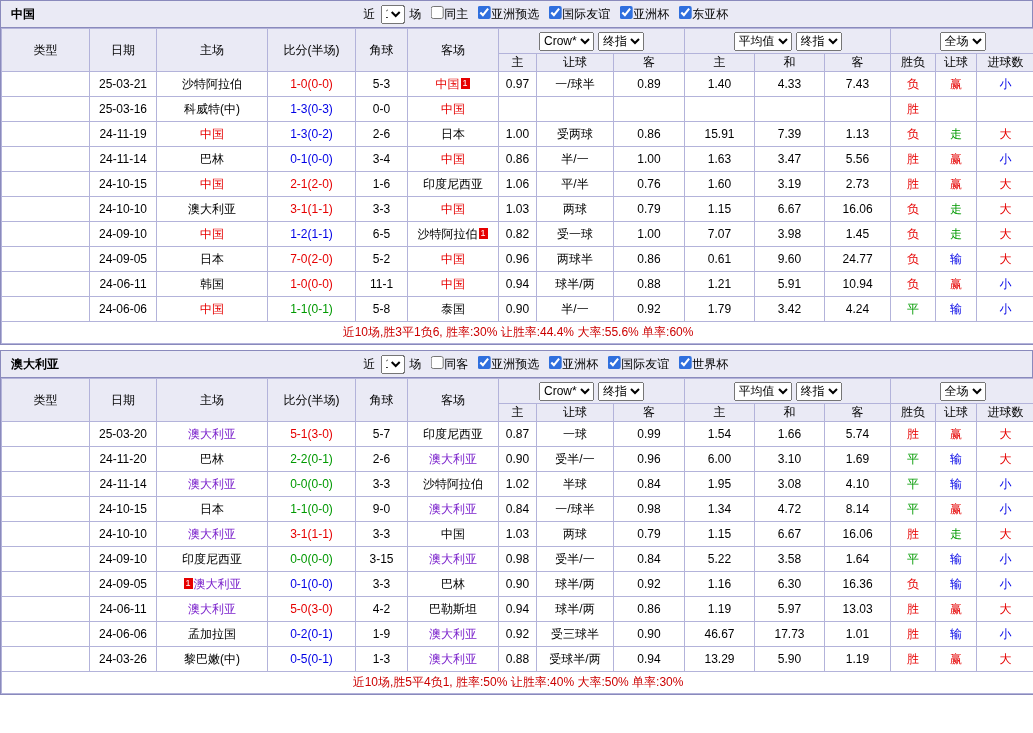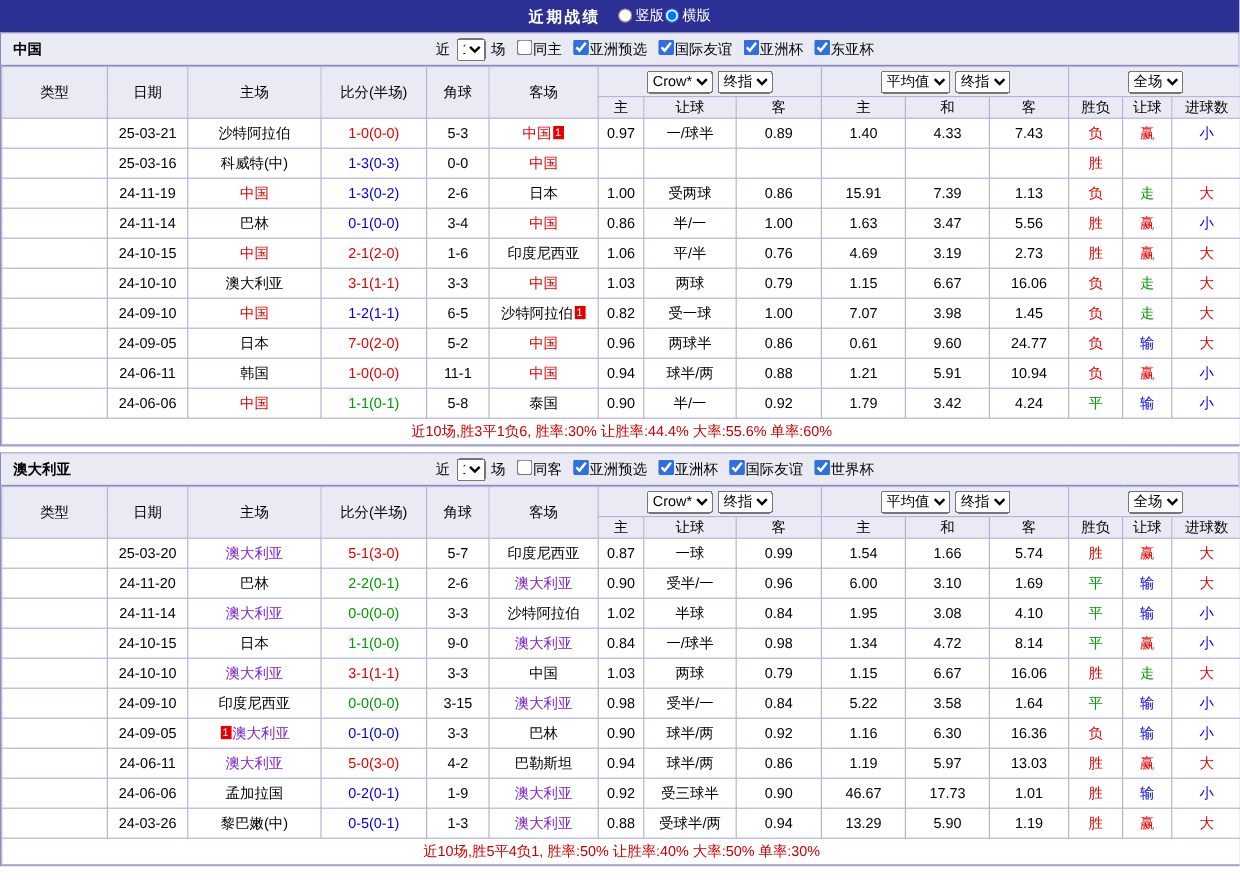--- a/index.html
+++ b/index.html
@@ -36,30 +36,20 @@
   .c-green{color:var(--draw-green);}
   .c-blue{color:var(--loss-blue);}
   .team-link{cursor:pointer;}
   .badge{display:inline-block;min-width:9px;padding:0 1px;height:11px;line-height:11px;background:var(--win-red);color:#fff;font-size:9px;vertical-align:2px;margin:0 1px;}
   tr.summary td{height:22px;color:var(--summary-red);}
 </style>
 </head>
 <body>
 
 <div class="page">
-  <div class="topbar">
-    <span class="topbar-title">近期战绩</span>
-    <span id="topbar-radios"><label class="radio-opt">
-          <input type="radio" name="layout" style="">
-          <span>竖版</span>
-        </label><label class="radio-opt">
-          <input type="radio" name="layout" checked="" style="">
-          <span>横版</span>
-        </label></span>
-  </div>
   <div id="sections-root">
       <div class="section">
         <div class="section-header">
           <span class="section-team">中国</span>
           <span class="section-filters">
             <span>近</span>
             <select class="sel sel-count"><option>10</option></select>
             <span>场</span>
             <label class="chk">
               <input type="checkbox" style="">
@@ -197,21 +187,21 @@
             <tr class="mrow">
               <td class="type-cell type-green">亚洲预选</td>
               <td>24-10-15</td>
               <td><span class="team-link" style="color: rgb(230, 0, 0);"><span>中国</span></span></td>
               <td><span class="c-red">2-1(2-0)</span></td>
               <td>1-6</td>
               <td><span class="team-link"><span>印度尼西亚</span></span></td>
               <td>1.06</td>
               <td>平/半</td>
               <td>0.76</td>
-              <td>4.69</td>
+              <td>1.60</td>
               <td>3.19</td>
               <td>2.73</td>
               <td class="c-red">胜</td>
               <td class="c-red">赢</td>
               <td class="c-red">大</td>
             </tr>
             <tr class="mrow">
               <td class="type-cell type-green">亚洲预选</td>
               <td>24-10-10</td>
               <td><span class="team-link"><span>澳大利亚</span></span></td>

